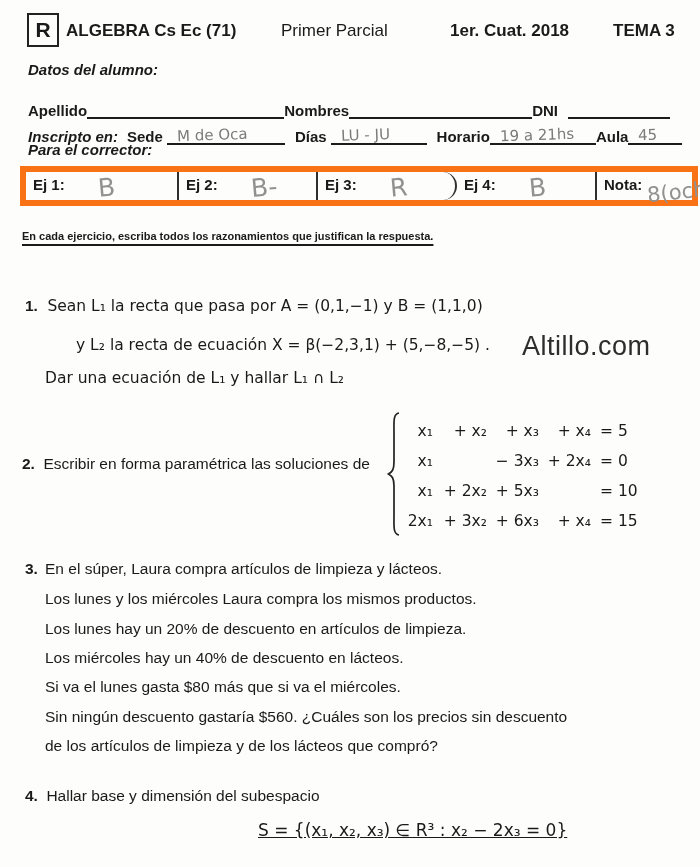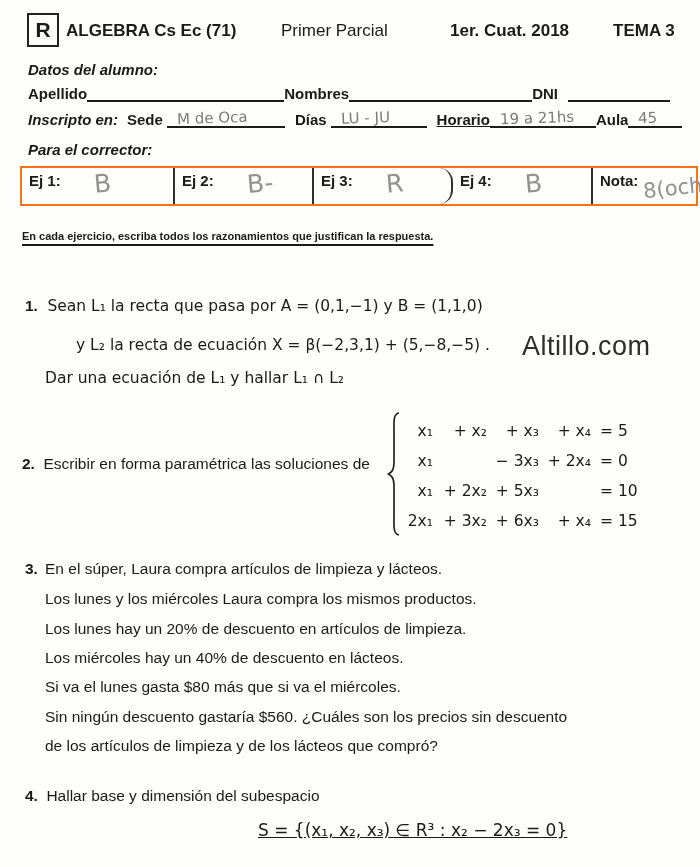--- a/index.html
+++ b/index.html
@@ -17,29 +17,29 @@
   
   .r-box { left:27px; top:13px; width:32px; height:34px; border:2px solid #222;
            text-align:center; font-weight:bold; font-size:21px; line-height:30px; }
   .h-course { left:66px; top:21px; font-size:17px; font-weight:bold; }
   .h-exam  { left:281px; top:21px; font-size:17px; font-weight:normal; }
   .h-term  { left:450px; top:21px; font-size:17px; font-weight:bold; }
   .h-topic { left:613px; top:21px; font-size:17px; font-weight:bold; }
 
   .sec-label { font-size:15px; font-weight:bold; font-style:italic; }
 
-  .row { display:flex; align-items:center; }
+  .row { display:flex; align-items:center;margin-top:17px; }
   .lbl { font-weight:bold; font-size:15px; white-space:nowrap; }
   .blank { border-bottom:2px solid #1c1c1c; height:17px; position:relative; display:inline-block; }
   .hand { font-family:"DejaVu Sans", sans-serif; color:#7b7b7b; font-size:15px;
           position:absolute; bottom:-1px; left:10px; white-space:nowrap; transform:rotate(-2deg); }
 
   
   .gtable { left:20px; top:166px; width:678px; height:40px; display:flex;
-            border:2px solid #f97316; background:#fdfdfb; }
+            border:6px solid #f97316; background:#fdfdfb; }
   .gcell { border-right:2px solid #2f2f2f; display:flex; align-items:flex-start;
            padding:4px 0 0 7px; position:relative; }
   .gcell:last-child { border-right:none; flex:1;text-align:right; }
   .gc0 { width:153px; } .gc1 { width:139px; } .gc2 { width:139px;border-radius:14px; } .gc3 { width:140px; }
   .grade { font-family:"DejaVu Sans", sans-serif; color:#919191; font-size:25px;
            position:absolute; top:1px; left:72px; transform:rotate(-5deg); white-space:nowrap; }
   .gcell:nth-child(5) .grade { font-size:21px; left:50px; top:7px; transform:rotate(-6deg); }
 
   .instruction { left:22px; top:230px; font-size:11px; font-weight:bold; white-space:nowrap;
                  text-decoration:underline; text-decoration-thickness:2px; text-underline-offset:4px; }
@@ -87,21 +87,21 @@
 <div class="abs row" style="left:28px; top:111px; width:668px;">
   <span class="lbl it">Inscripto en:</span>
   <span class="lbl" style="margin-left:9px;">Sede</span>
   <span class="blank" style="width:118px; margin-left:4px;">
     <span class="hand">M de Oca</span>
   </span>
   <span class="lbl" style="margin-left:10px;">Días</span>
   <span class="blank" style="width:96px; margin-left:4px;">
     <span class="hand">LU - JU</span>
   </span>
-  <span class="lbl" style="margin-left:10px;text-decoration:underline;">Horario</span>
+  <span class="lbl" style="margin-left:10px;">Horario</span>
   <span class="blank" style="width:106px;">
     <span class="hand">19 a 21hs</span>
   </span>
   <span class="lbl">Aula</span>
   <span class="blank" style="width:54px;">
     <span class="hand">45</span>
   </span>
 </div>
 
 <div class="abs sec-label" style="left:28px; top:141px;">Para el corrector:</div>

